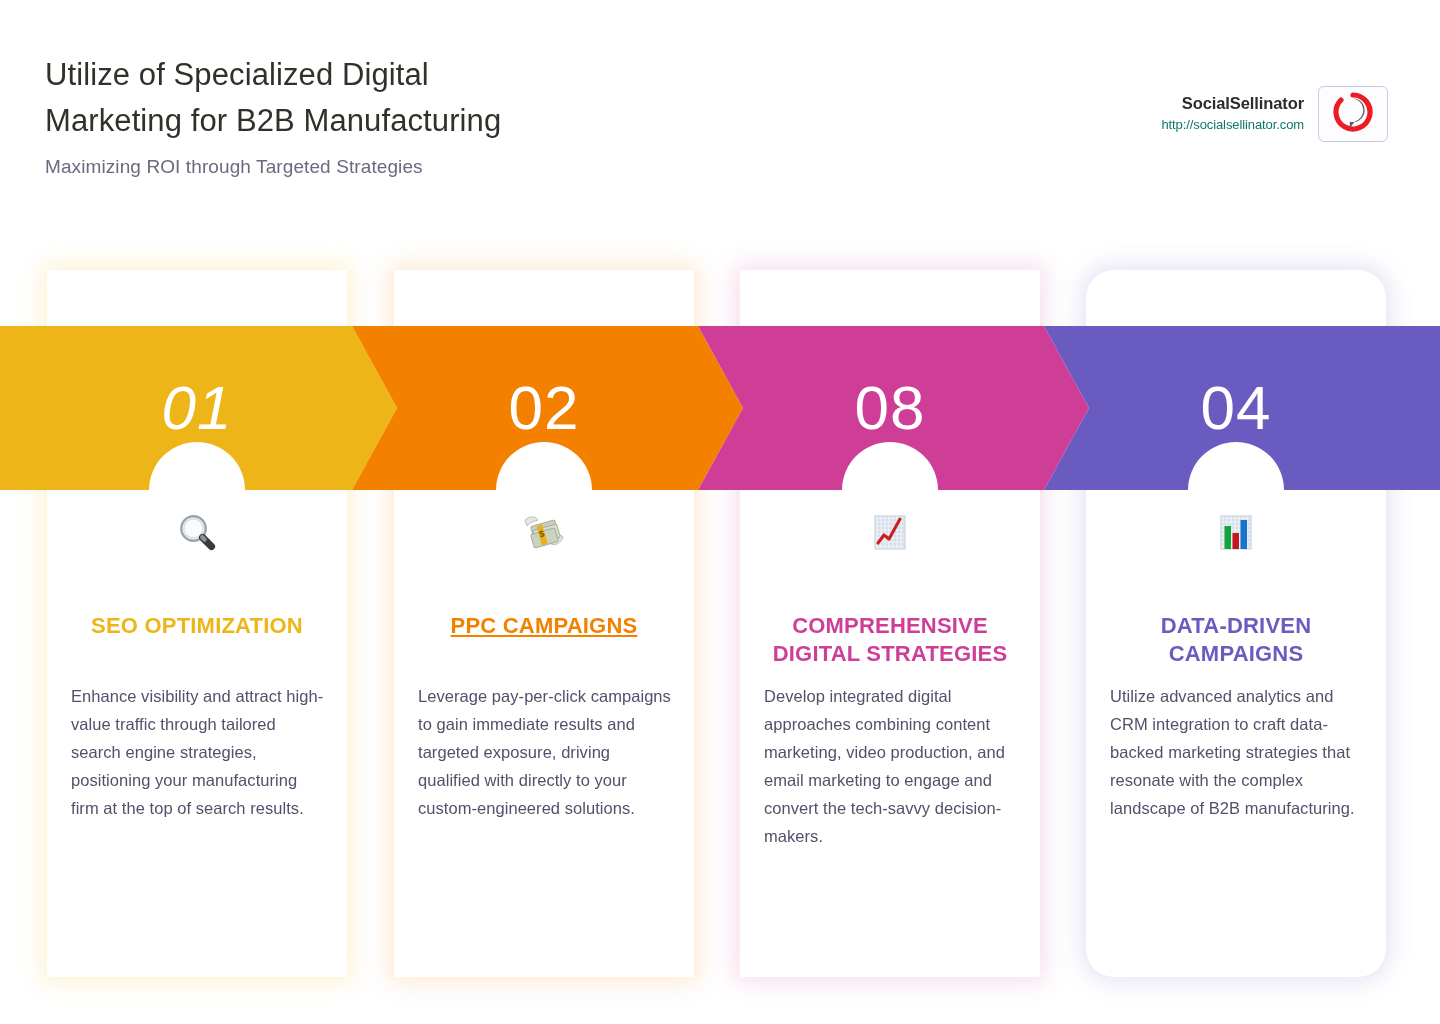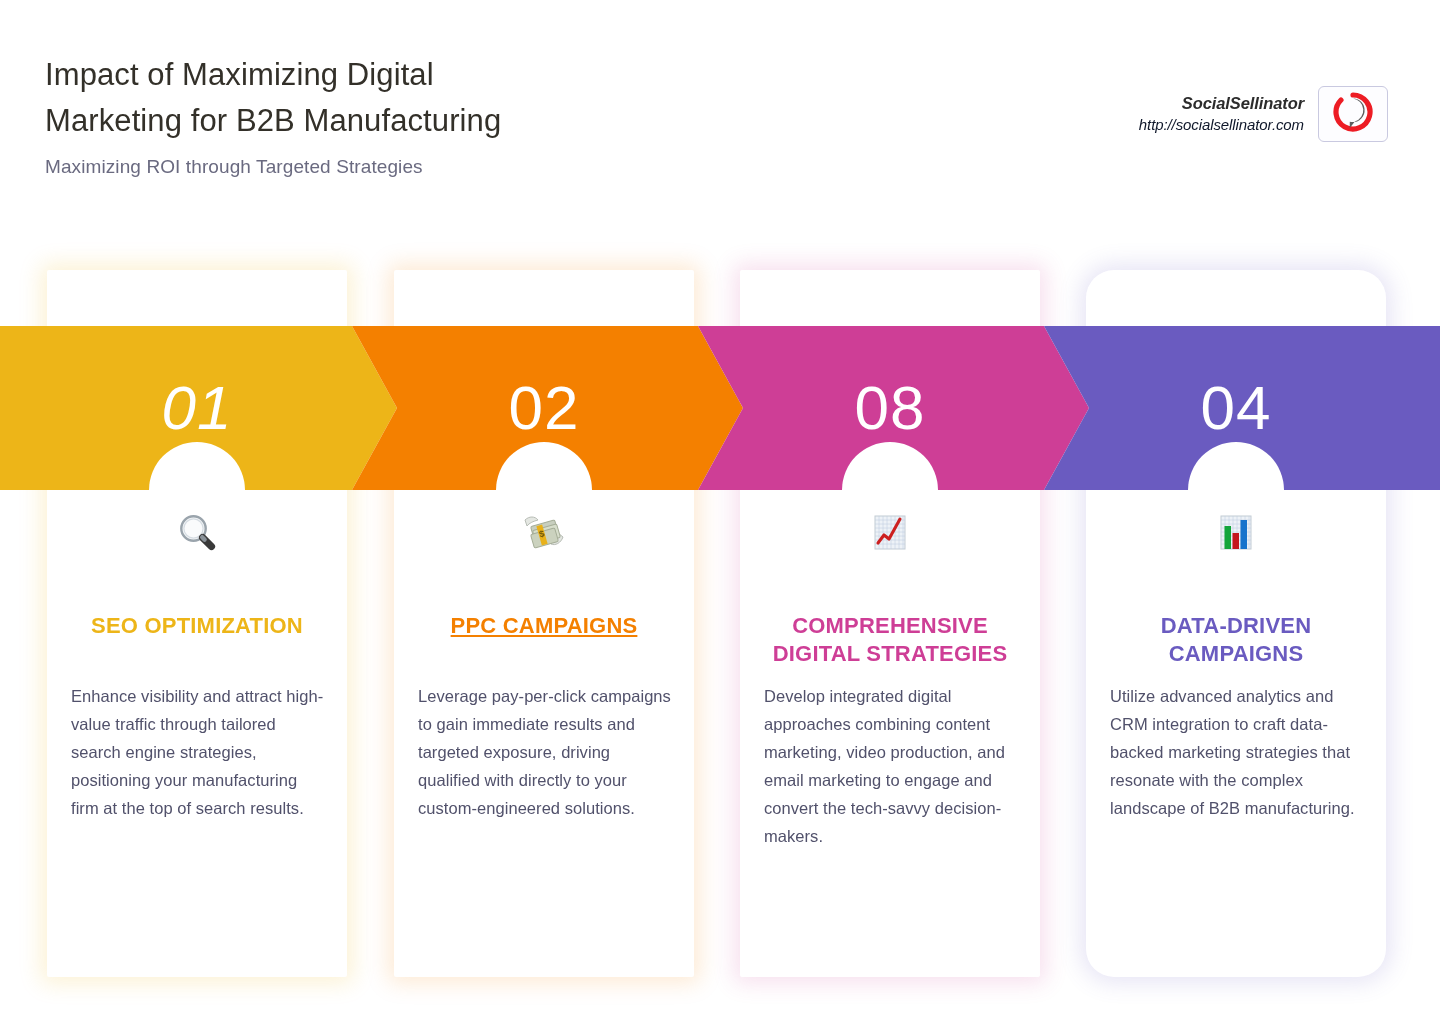--- a/index.html
+++ b/index.html
@@ -47,33 +47,32 @@
   #brand {
     position: absolute;
     right: 52px;
     top: 86px;
     display: flex;
     align-items: center;
     gap: 14px;
   }
   #brand-text {
     text-align: right;
-    font-style: italic;
   }
   #brand-name {
     font-size: 16.5px;
     font-weight: 700;
     color: #2c2c2c;
     line-height: 22px;
     letter-spacing: -0.1px;
   }
   #brand-url {
-    font-size: 15px;
+    font-size: 13px;
     font-weight: 400;
-    color: #0f172a;
+    color: #0f766e;
     line-height: 22px;
     letter-spacing: -0.1px;
     margin-left: 20px;
   }
   #brand-logo {
     width: 68px;
     height: 54px;
     border: 1px solid #c9c9e0;
     border-radius: 6px;
     background: #fdfdff;
@@ -161,21 +160,21 @@
     z-index: 3;
     pointer-events: none;
   }
 </style>
 </head>
 <body>
 
 <div id="canvas">
 
   <div id="header-title">
-    <div>Impact of Maximizing Digital</div>
+    <div>Utilize of Specialized Digital</div>
     <div>Marketing for B2B Manufacturing</div>
   </div>
   <div id="header-subtitle">Maximizing ROI through Targeted Strategies</div>
 
   <div id="brand">
     <div id="brand-text">
       <div id="brand-name">SocialSellinator</div>
       <div id="brand-url">http://socialsellinator.com</div>
     </div>
     <div id="brand-logo">

